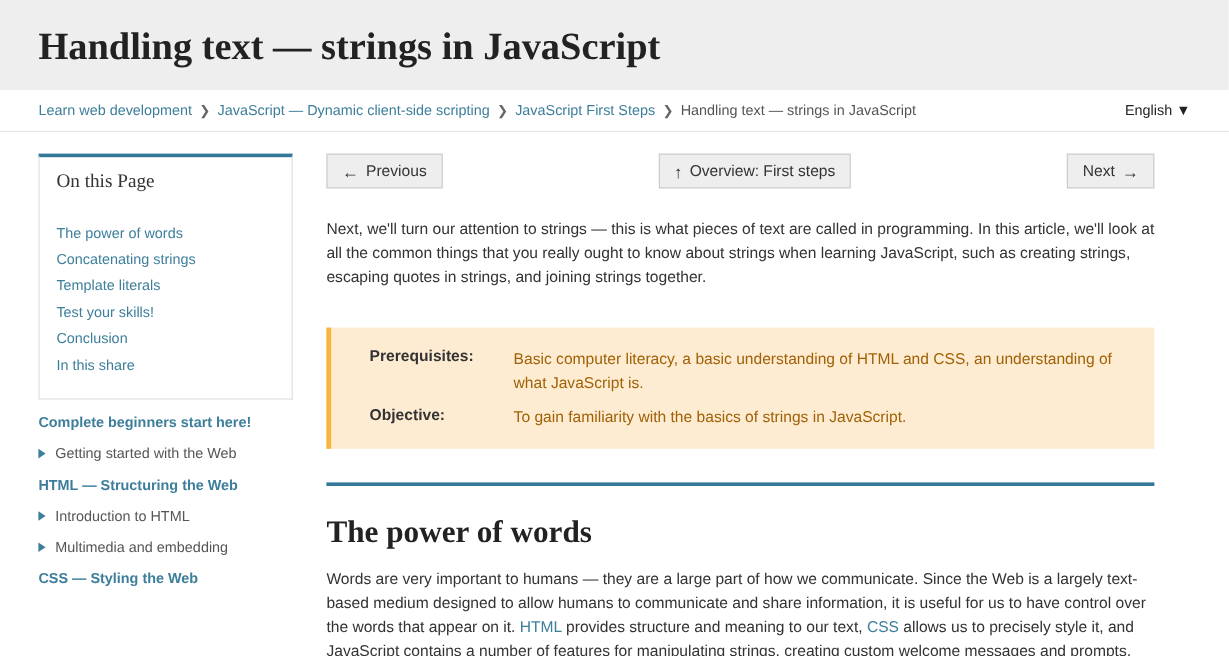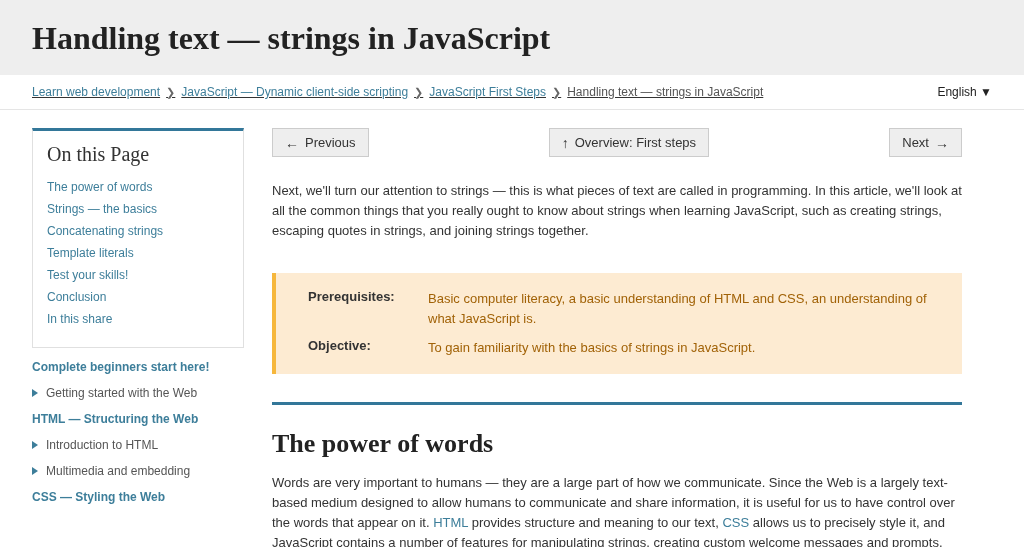--- a/index.html
+++ b/index.html
@@ -1,28 +1,28 @@
 <!DOCTYPE html>
 <html><head>
 <meta charset="utf-8">
 <style>
   * { box-sizing: border-box; margin: 0; padding: 0; }
   body { font-family: Arial, Helvetica, sans-serif; font-size: 13px; color: #333; background: #fff; }
   .header-bar { background: #eee; padding: 20px 32px 18px; }
   h1.page-title { font-family: Georgia, "Times New Roman", serif; font-weight: bold; font-size: 32px; color: #222; }
   .subhead { display: flex; justify-content: space-between; align-items: center; padding: 10px 32px; border-bottom: 1px solid #e5e5e5; font-size: 12px; }
-  .breadcrumbs { display: flex; flex-wrap: wrap; gap: 6px; align-items: center; text-decoration: underline; }
+  .breadcrumbs { display: flex; flex-wrap: wrap; gap: 6px; align-items: center; }
   .breadcrumbs a { color: #3d7e9a; text-decoration: none; }
   .crumb-sep { color: #666; font-size: 11px; }
   .crumb-current { color: #555; }
   .lang-select { color: #222; cursor: pointer; font-weight: normal; }
   .layout { display: flex; padding: 18px 32px 0; gap: 28px; }
   .sidebar { width: 212px; flex: none; }
   .toc-box { border: 1px solid #e0e0e0; border-top: 3px solid #337799; padding: 12px 14px 14px; background: #fff; }
-  .toc-title { font-family: Georgia, serif; font-size: 20px; color: #333; margin-bottom: 13px; }
+  .toc-title { font-family: Georgia, serif; font-size: 16px; color: #333; margin-bottom: 25px; }
   .toc-list { list-style: none; }
   .toc-list li { margin: 7px 0; }
   .toc-list a { color: #3d7e9a; text-decoration: none; font-size: 12px; }
   .related-heading { font-family: Georgia, serif; font-size: 16px; color: #333; margin: 22px 0 10px; }
   .related-list { list-style: none; }
   .related-list > li { margin: 12px 0; font-size: 12px; }
   .related-section { color: #3d7e9a; font-weight: bold; }
   .related-item { display: flex; align-items: center; gap: 8px; color: #555; cursor: pointer; }
   .tri { display: inline-block; width: 0; height: 0; border-top: 4px solid transparent; border-bottom: 4px solid transparent; border-left: 6px solid #3d7e9a; }
   .main { flex: 1; max-width: 690px; }
@@ -59,21 +59,20 @@
   </nav>
   <div class="lang-select">English ▼</div>
 </div>
 
 <div class="layout">
   <aside class="sidebar">
     <div class="toc-box">
       <div class="toc-title">On this Page</div>
       <ul class="toc-list">
         <li><a href="#">The power of words</a></li>
-        <li><a href="#">Strings — the basics</a></li>
         <li><a href="#">Concatenating strings</a></li>
         <li><a href="#">Template literals</a></li>
         <li><a href="#">Test your skills!</a></li>
         <li><a href="#">Conclusion</a></li>
         <li><a href="#">In this share</a></li>
       </ul>
     </div>
 
     <ul class="related-list">
       <li><span class="related-section">Complete beginners start here!</span></li>

